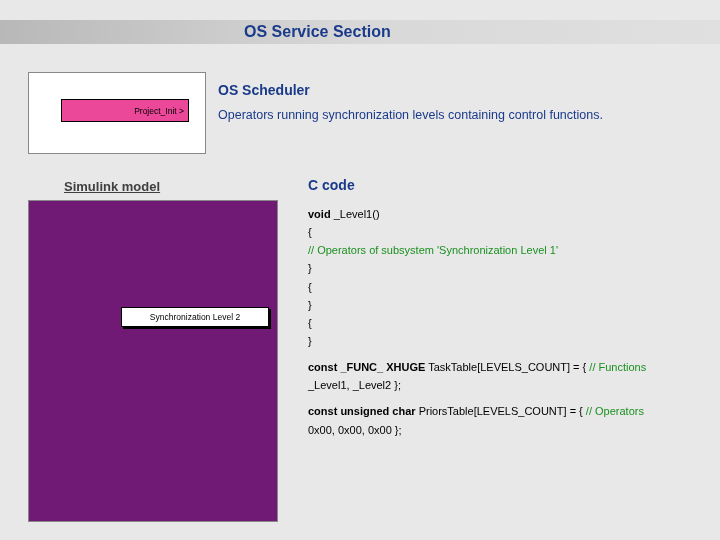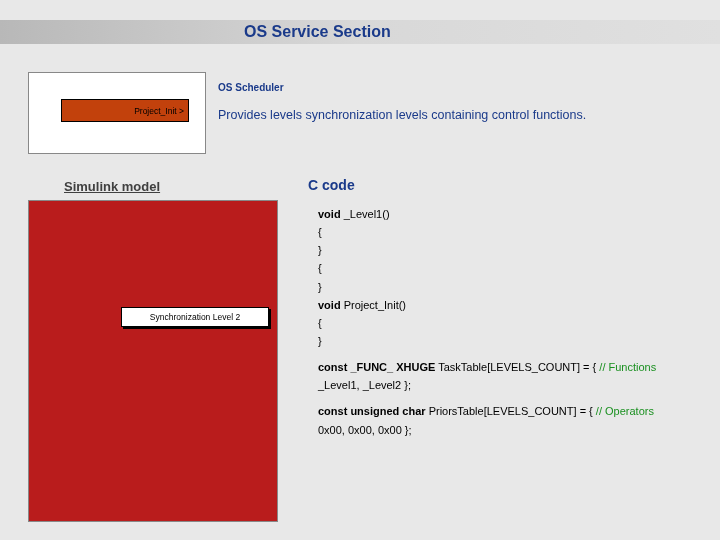--- a/index.html
+++ b/index.html
@@ -35,36 +35,36 @@
     height: 82px;
     background: #ffffff;
     border: 1px solid #888;
   }
   .thumb-inner {
     position: absolute;
     top: 26px;
     left: 32px;
     width: 128px;
     height: 23px;
-    background: #c2410c;
+    background: #ec4899;
     border: 1px solid #000;
     display: flex;
     align-items: center;
     justify-content: flex-end;
     padding-right: 4px;
     font-size: 8.5px;
     color: #000;
   }
   .sched-heading {
     position: absolute;
     top: 82px;
     left: 218px;
     color: #1a3a8a;
     font-weight: bold;
-    font-size: 10px;
+    font-size: 14px;
   }
   .sched-desc {
     position: absolute;
     top: 108px;
     left: 218px;
     color: #1a3a8a;
     font-size: 12.5px;
   }
   .simulink-label {
     position: absolute;
@@ -82,21 +82,21 @@
     color: #1a3a8a;
     font-weight: bold;
     font-size: 14px;
   }
   .model-box {
     position: absolute;
     top: 200px;
     left: 28px;
     width: 250px;
     height: 322px;
-    background: #b91c1c;
+    background: #701a75;
     border: 1px solid #888;
   }
   .sync-block {
     position: absolute;
     top: 106px;
     left: 92px;
     width: 148px;
     height: 20px;
     background: #fff;
     border: 1px solid #000;
@@ -108,54 +108,53 @@
     color: #000;
   }
   .code-area {
     position: absolute;
     top: 205px;
     left: 308px;
     width: 390px;
     font-size: 11px;
     line-height: 1.65;
     color: #000;
-    margin-left: 10px;
   }
   .code-area .kw { font-weight: bold; }
   .code-area .cm { color: #1a9020; }
   .code-area .gap { height: 8px; }
 </style>
 </head>
 <body>
 
 <div class="header-band">
   <span class="header-title">OS Service Section</span>
 </div>
 
 <div class="thumb-box">
   <div class="thumb-inner">Project_Init &gt;</div>
 </div>
 
 <div class="sched-heading">OS Scheduler</div>
-<div class="sched-desc">Provides levels synchronization levels containing control functions.</div>
+<div class="sched-desc">Operators running synchronization levels containing control functions.</div>
 
 <div class="simulink-label">Simulink model</div>
 <div class="ccode-label">C code</div>
 
 <div class="model-box">
   <div class="sync-block">Synchronization Level 2</div>
 </div>
 
 <div class="code-area">
   <div><span class="kw">void</span><span> _Level1()</span></div>
   <div>{</div>
+  <div class="cm">   // Operators of subsystem 'Synchronization Level 1'</div>
   <div>}</div>
   <div>{</div>
   <div>}</div>
-  <div><span class="kw">void</span><span> Project_Init()</span></div>
   <div>{</div>
   <div>}</div>
   <div class="gap"></div>
   <div><span class="kw">const _FUNC_ XHUGE</span><span> TaskTable[LEVELS_COUNT] = {</span><span class="cm">    // Functions</span></div>
   <div>  _Level1, _Level2 };</div>
   <div class="gap"></div>
   <div><span class="kw">const unsigned char</span><span> PriorsTable[LEVELS_COUNT] = {</span><span class="cm">      // Operators</span></div>
   <div>  0x00, 0x00, 0x00 };</div>
 </div>
 

